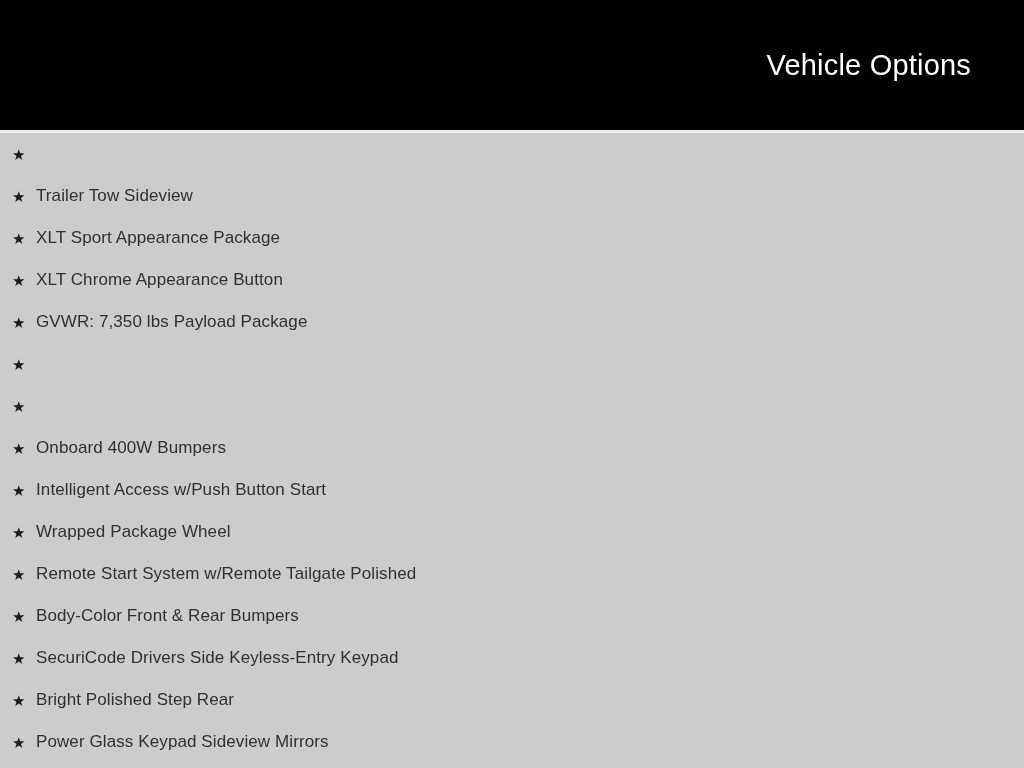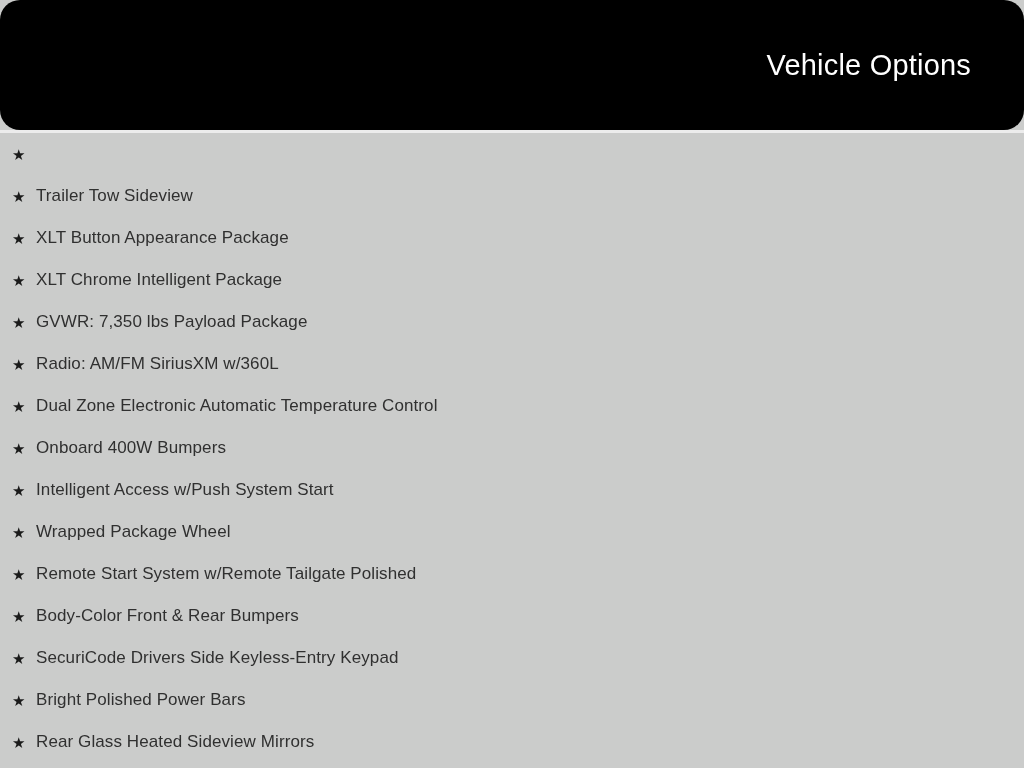--- a/index.html
+++ b/index.html
@@ -15,21 +15,20 @@
   body{font-family:"Liberation Sans", sans-serif;background:var(--body-bg);}
   .slide{width:1024px;height:768px;display:flex;flex-direction:column;}
   .topbar{
     height:130px;
     background:var(--header-bg);
     display:flex;
     align-items:center;
     justify-content:flex-end;
     padding-right:53px;
     flex:0 0 auto;
-    border-radius:20px;
   }
   .title{
     color:var(--header-text);
     font-size:29px;
     font-weight:400;
     letter-spacing:0.2px;
   }
   .separator{
     height:3px;
     background:var(--separator);
@@ -75,65 +74,63 @@
     <ul class="options">
         <li>
           <span class="bullet">★</span>
         </li>
         <li>
           <span class="bullet">★</span>
           <span class="label">Trailer Tow Sideview</span>
         </li>
         <li>
           <span class="bullet">★</span>
-          <span class="label">XLT Button Appearance Package</span>
+          <span class="label">XLT Sport Appearance Package</span>
         </li>
         <li>
           <span class="bullet">★</span>
-          <span class="label">XLT Chrome Intelligent Package</span>
+          <span class="label">XLT Chrome Appearance Button</span>
         </li>
         <li>
           <span class="bullet">★</span>
           <span class="label">GVWR: 7,350 lbs Payload Package</span>
         </li>
         <li>
           <span class="bullet">★</span>
-          <span class="label">Radio: AM/FM SiriusXM w/360L</span>
         </li>
         <li>
           <span class="bullet">★</span>
-          <span class="label">Dual Zone Electronic Automatic Temperature Control</span>
         </li>
         <li>
           <span class="bullet">★</span>
           <span class="label">Onboard 400W Bumpers</span>
         </li>
         <li>
           <span class="bullet">★</span>
-          <span class="label">Intelligent Access w/Push System Start</span>
+          <span class="label">Intelligent Access w/Push Button Start</span>
         </li>
         <li>
           <span class="bullet">★</span>
           <span class="label">Wrapped Package Wheel</span>
         </li>
         <li>
           <span class="bullet">★</span>
           <span class="label">Remote Start System w/Remote Tailgate Polished</span>
         </li>
         <li>
           <span class="bullet">★</span>
           <span class="label">Body-Color Front &amp; Rear Bumpers</span>
         </li>
         <li>
           <span class="bullet">★</span>
           <span class="label">SecuriCode Drivers Side Keyless-Entry Keypad</span>
         </li>
         <li>
           <span class="bullet">★</span>
-          <span class="label">Bright Polished Power Bars</span>
+          <span class="label">Bright Polished Step Rear</span>
         </li>
         <li>
           <span class="bullet">★</span>
-          <span class="label">Rear Glass Heated Sideview Mirrors</span>
+          <span class="label">Power Glass Keypad Sideview Mirrors</span>
         </li>
       </ul>
   </main>
 </div>
 
 </body></html>

